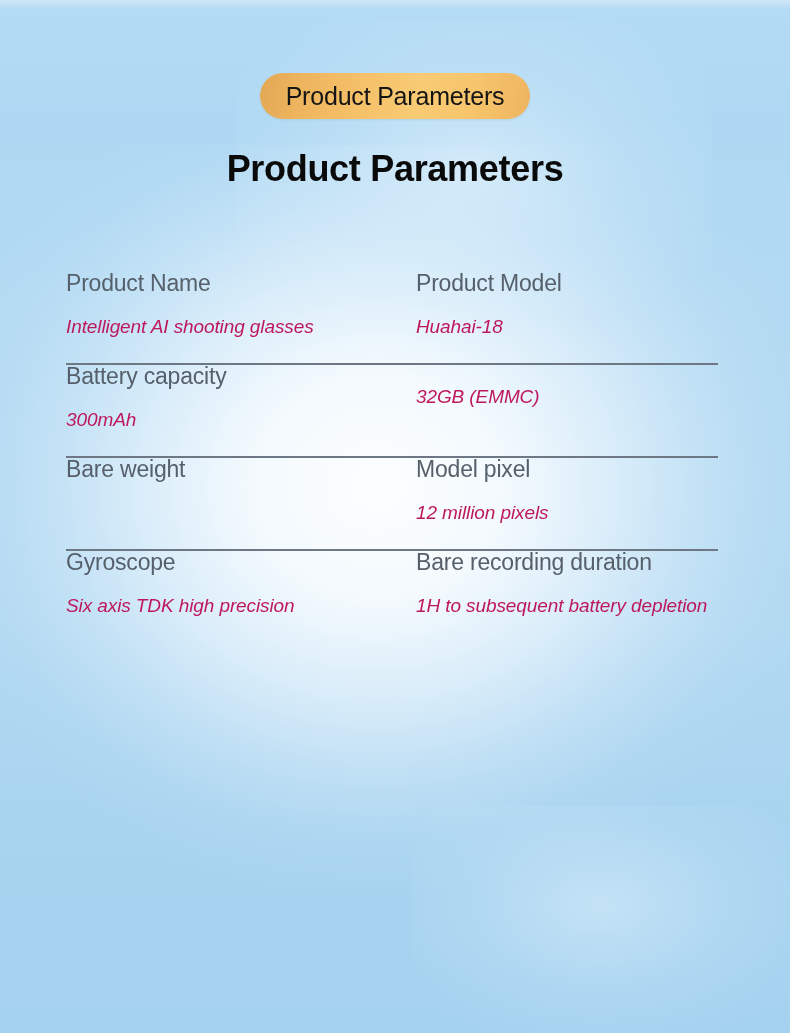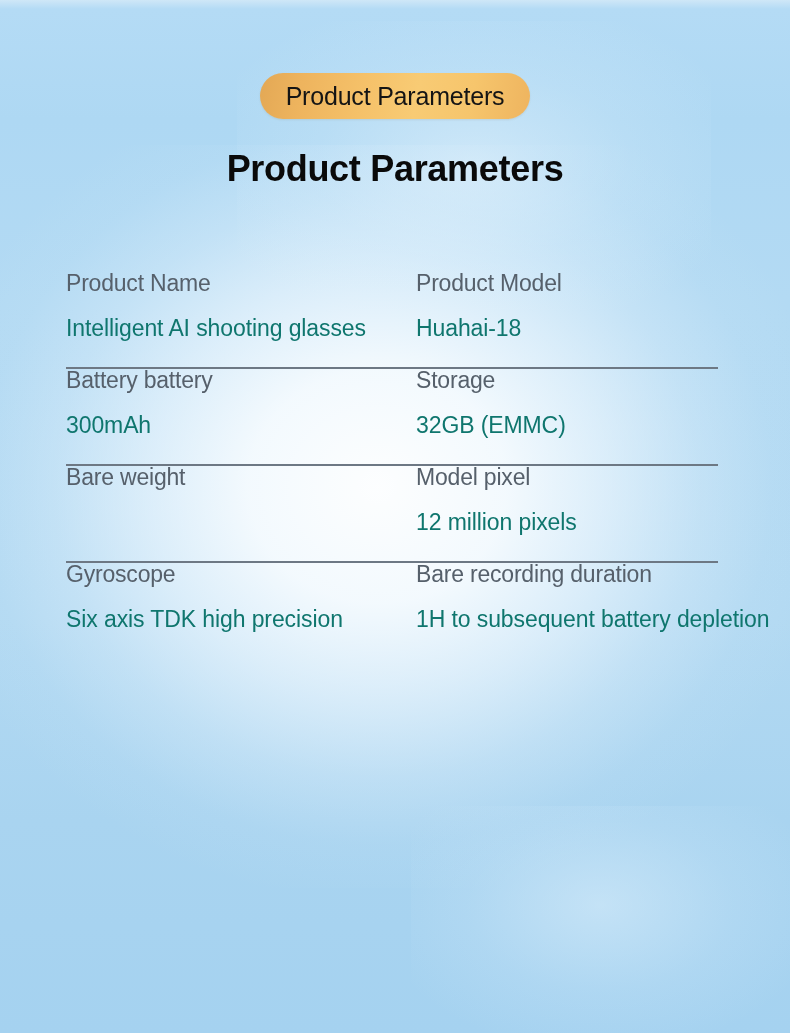--- a/index.html
+++ b/index.html
@@ -147,26 +147,27 @@
   .spec-label {
     font-size: 23px;
     font-weight: 400;
     color: #56606b;
     line-height: 1.0;
     letter-spacing: -0.2px;
     white-space: nowrap;
   }
   .spec-value {
     margin-top: 22px;
-    font-size: 23px;
+    font-size: 19px;
     font-weight: 400;
-    color: #0f766e;
+    color: #be185d;
     line-height: 1.0;
     letter-spacing: -0.1px;
     white-space: nowrap;
+    font-style: italic;
   }
   .row-divider {
     height: 2px;
     background: #6d7884;
     margin-top: 27px;
   }
   .spec-row.last .spacer-bottom {
     height: 29px;
   }
 </style>
@@ -198,25 +199,24 @@
           <div class="spec-label">Product Model</div>
           <div class="spec-value">Huahai-18</div>
         </div>
       </div>
       <div class="row-divider"></div>
     </div>
 
     <div class="spec-row">
       <div class="spec-cells">
         <div class="spec-cell">
-          <div class="spec-label">Battery battery</div>
+          <div class="spec-label">Battery capacity</div>
           <div class="spec-value">300mAh</div>
         </div>
         <div class="spec-cell right">
-          <div class="spec-label">Storage</div>
           <div class="spec-value">32GB (EMMC)</div>
         </div>
       </div>
       <div class="row-divider"></div>
     </div>
 
     <div class="spec-row">
       <div class="spec-cells">
         <div class="spec-cell">
           <div class="spec-label">Bare weight</div>

